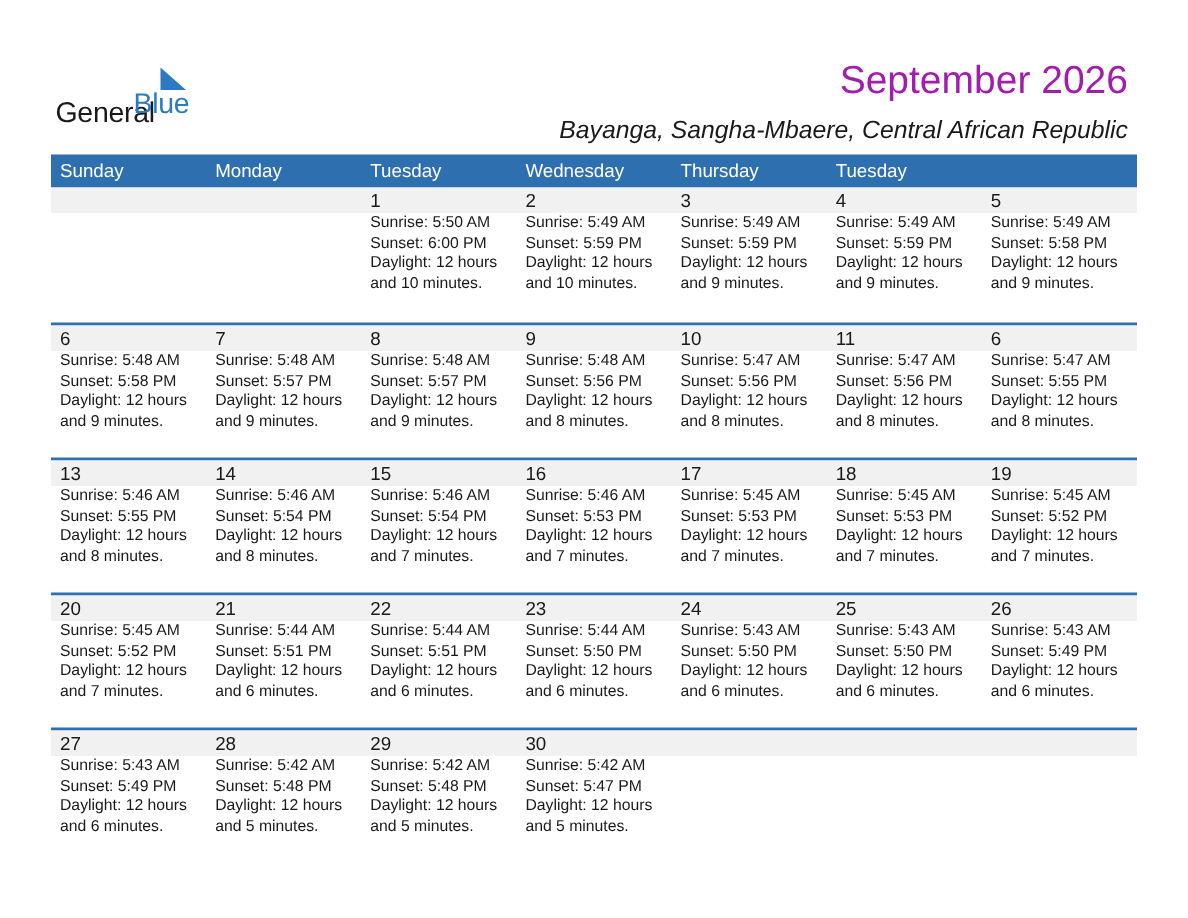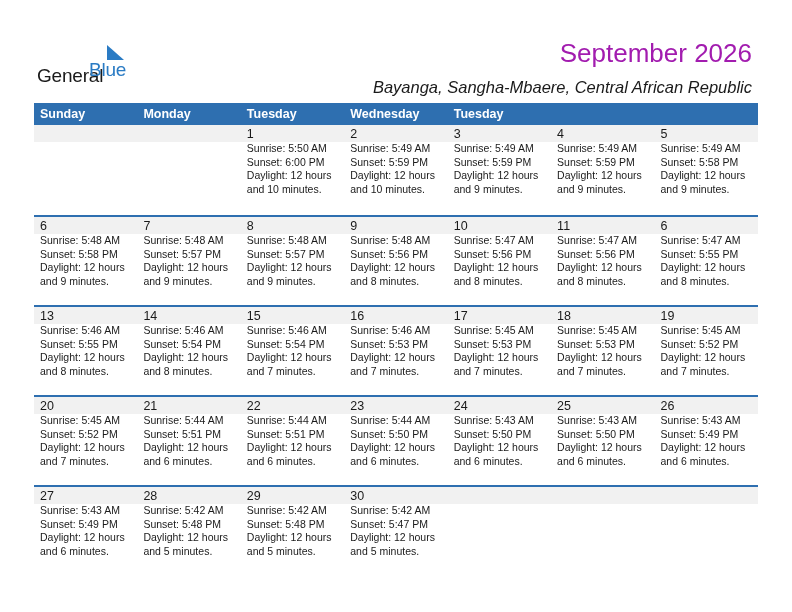--- a/index.html
+++ b/index.html
@@ -6,21 +6,21 @@
   body { width: 792px; height: 612px; position: relative; overflow: hidden;
          font-family: "Liberation Sans", "DejaVu Sans", sans-serif; color: #1a1a1a; }
   .logo { position: absolute; left: 37px; top: 42px; width: 100px; height: 40px; }
   .logo-general { position: absolute; left: 0; top: 0; font-size: 19px; color: #1a1a1a; letter-spacing: -0.2px; margin-top: 23px; }
   .logo-blue { position: absolute; left: 52px; top: 17px; font-size: 19px; color: #2a7bc4; letter-spacing: -0.2px; }
   .logo-tri { position: absolute; left: 70px; top: 3px; width: 0; height: 0;
               border-left: 17px solid #2a7bc4; border-top: 15px solid transparent; }
   .title { position: absolute; right: 40px; top: 38px; font-size: 26px; color: #a21caf; }
   .subtitle { position: absolute; right: 40px; top: 78px; font-size: 16.5px; color: #1a1a1a; font-style: italic; }
   .cal { position: absolute; left: 34px; top: 103px; width: 724px; }
-  .hdr { display: flex; background: #2e6fb0; height: 22px; font-weight: bold; }
+  .hdr { display: flex; background: #2e6fb0; height: 22px; }
   .hdr-cell { width: 103.43px; color: #ffffff; font-size: 12.5px; line-height: 22px; padding-left: 6px; box-sizing: border-box; }
   .week { position: relative; height: 90px; }
   .week + .week { border-top: 2px solid #2e6fb0; height: 88px; }
   .week-band { position: absolute; left: 0; right: 0; top: 0; height: 17px; background: #f1f1f1; }
   .week-cells { position: absolute; left: 0; top: 0; right: 0; display: flex; }
   .cell { width: 103.43px; padding-left: 6px; box-sizing: border-box; }
   .daynum { font-size: 12.5px; height: 17px; line-height: 18px; color: #1a1a1a; }
   .info { font-size: 10.5px; line-height: 13.6px; color: #1a1a1a; white-space: nowrap; }
 </style>
 </head>
@@ -34,20 +34,21 @@
 
 <div class="title">September 2026</div>
 <div class="subtitle">Bayanga, Sangha-Mbaere, Central African Republic</div>
 
 <div class="cal">
   <div class="hdr">
     <div class="hdr-cell">Sunday</div>
     <div class="hdr-cell">Monday</div>
     <div class="hdr-cell">Tuesday</div>
     <div class="hdr-cell">Wednesday</div>
+    <div class="hdr-cell">Thursday</div>
     <div class="hdr-cell">Tuesday</div>
   </div>
   <div id="weeks">
       <div class="week">
         <div class="week-band"></div>
         <div class="week-cells">
           <div class="cell">
             <div class="daynum"></div>
             <div class="info"></div>
             <div class="info"></div>

